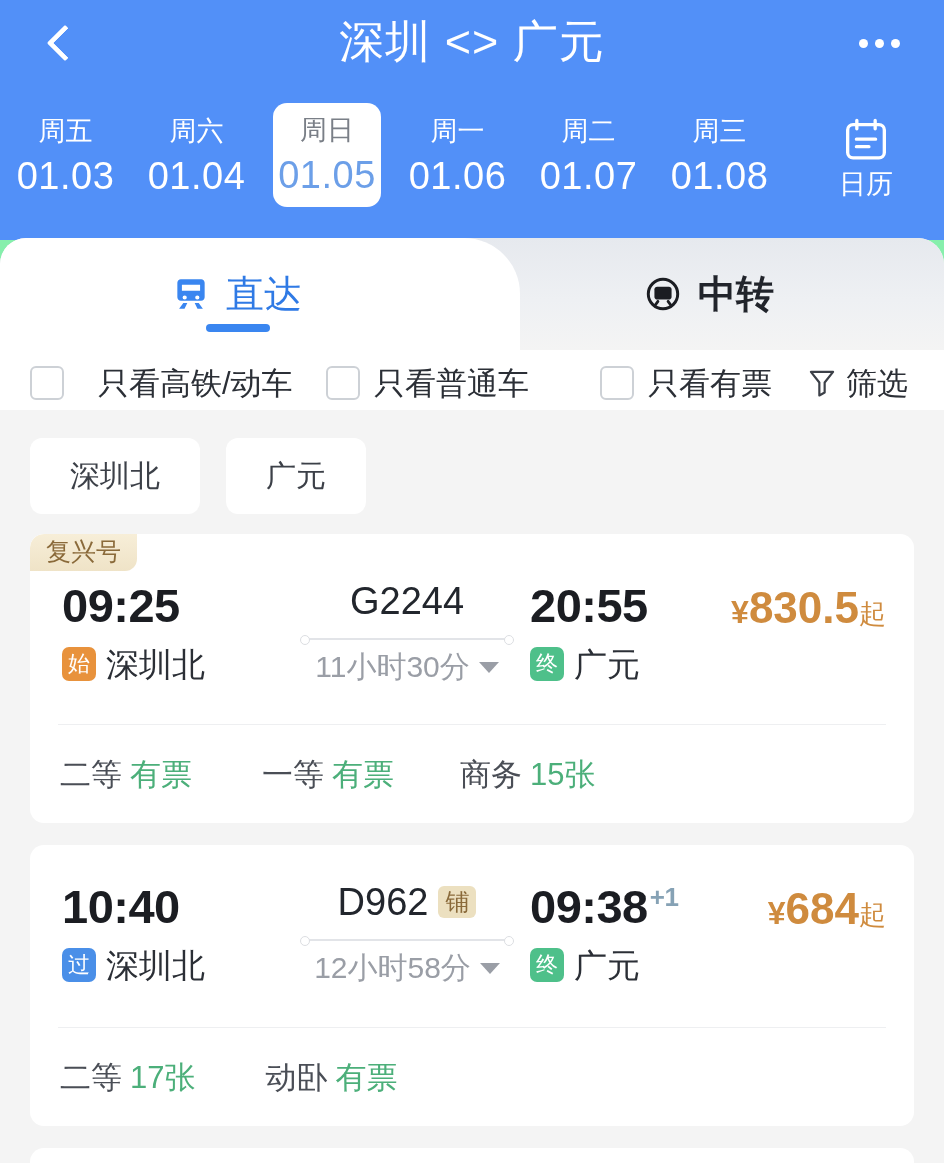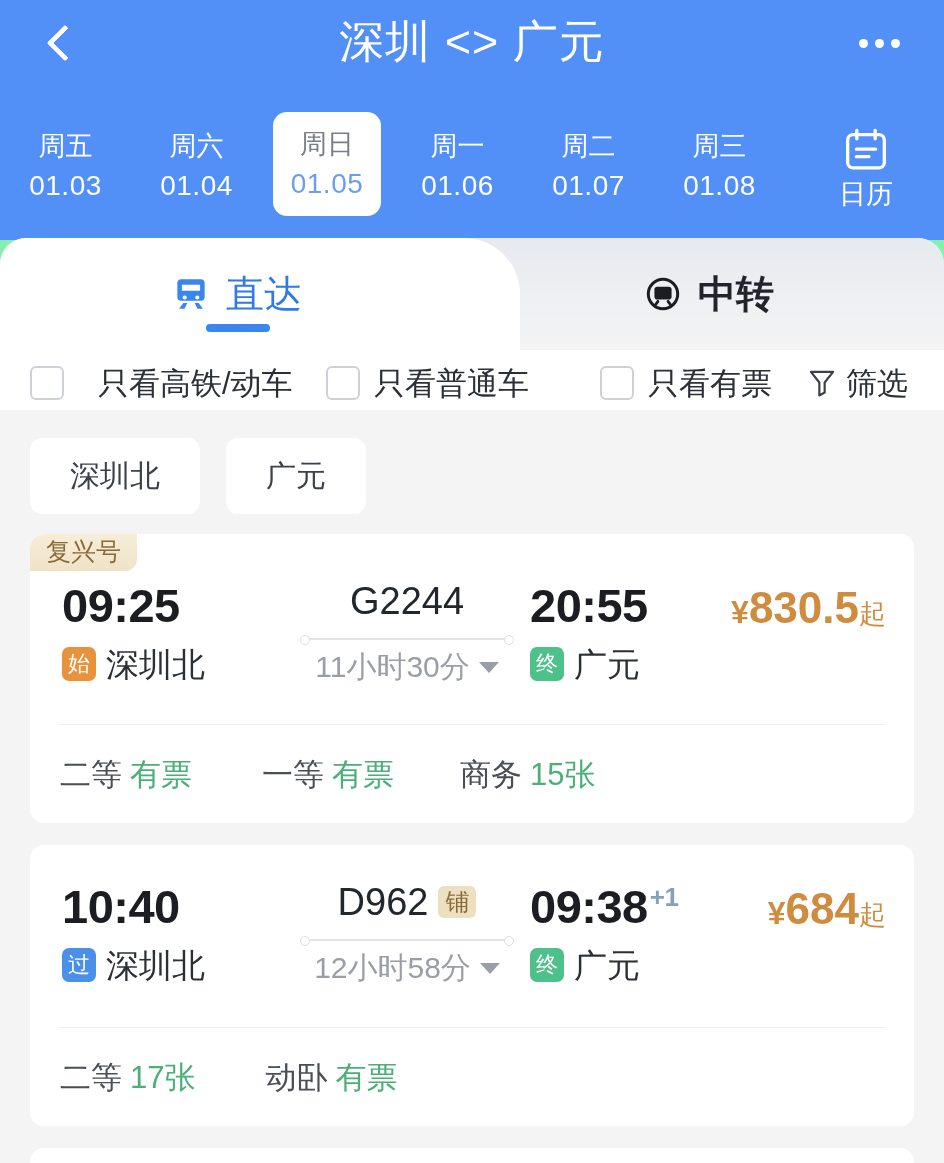--- a/index.html
+++ b/index.html
@@ -40,29 +40,29 @@
   .more-btn {
     position: absolute; right: 30px; top: 18px;
     width: 70px; height: 50px;
     display: flex; align-items: center; justify-content: center; gap: 7px;
   }
   .more-btn i { width: 9px; height: 9px; border-radius: 50%; background: #ffffff; display: block; }
 
   
   .date-strip {
     position: absolute; left: 0; top: 96px; width: 944px; height: 120px;
-    display: flex; align-items: flex-end;
+    display: flex; align-items: center;
   }
   .date-item {
     width: 131px; height: 100px;
     display: flex; flex-direction: column; align-items: center; justify-content: center;
     color: #ffffff; line-height: 1;
   }
   .date-item .dw { font-size: 27px; margin-bottom: 12px; }
-  .date-item .dd { font-size: 28px; letter-spacing: 0.5px; }
+  .date-item .dd { font-size: 38px; letter-spacing: 0.5px; }
   .date-item.selected {
     background: #ffffff; border-radius: 14px;
     width: 108px; height: 104px; margin: -2px 11px 0 11px;
   }
   .date-item.selected .dw { color: #7a7f87; }
   .date-item.selected .dd { color: #6c9fe8; }
   .cal-btn {
     width: 122px; height: 100px; margin-left: 20px;
     display: flex; flex-direction: column; align-items: center; justify-content: center;
     color: #ffffff;

